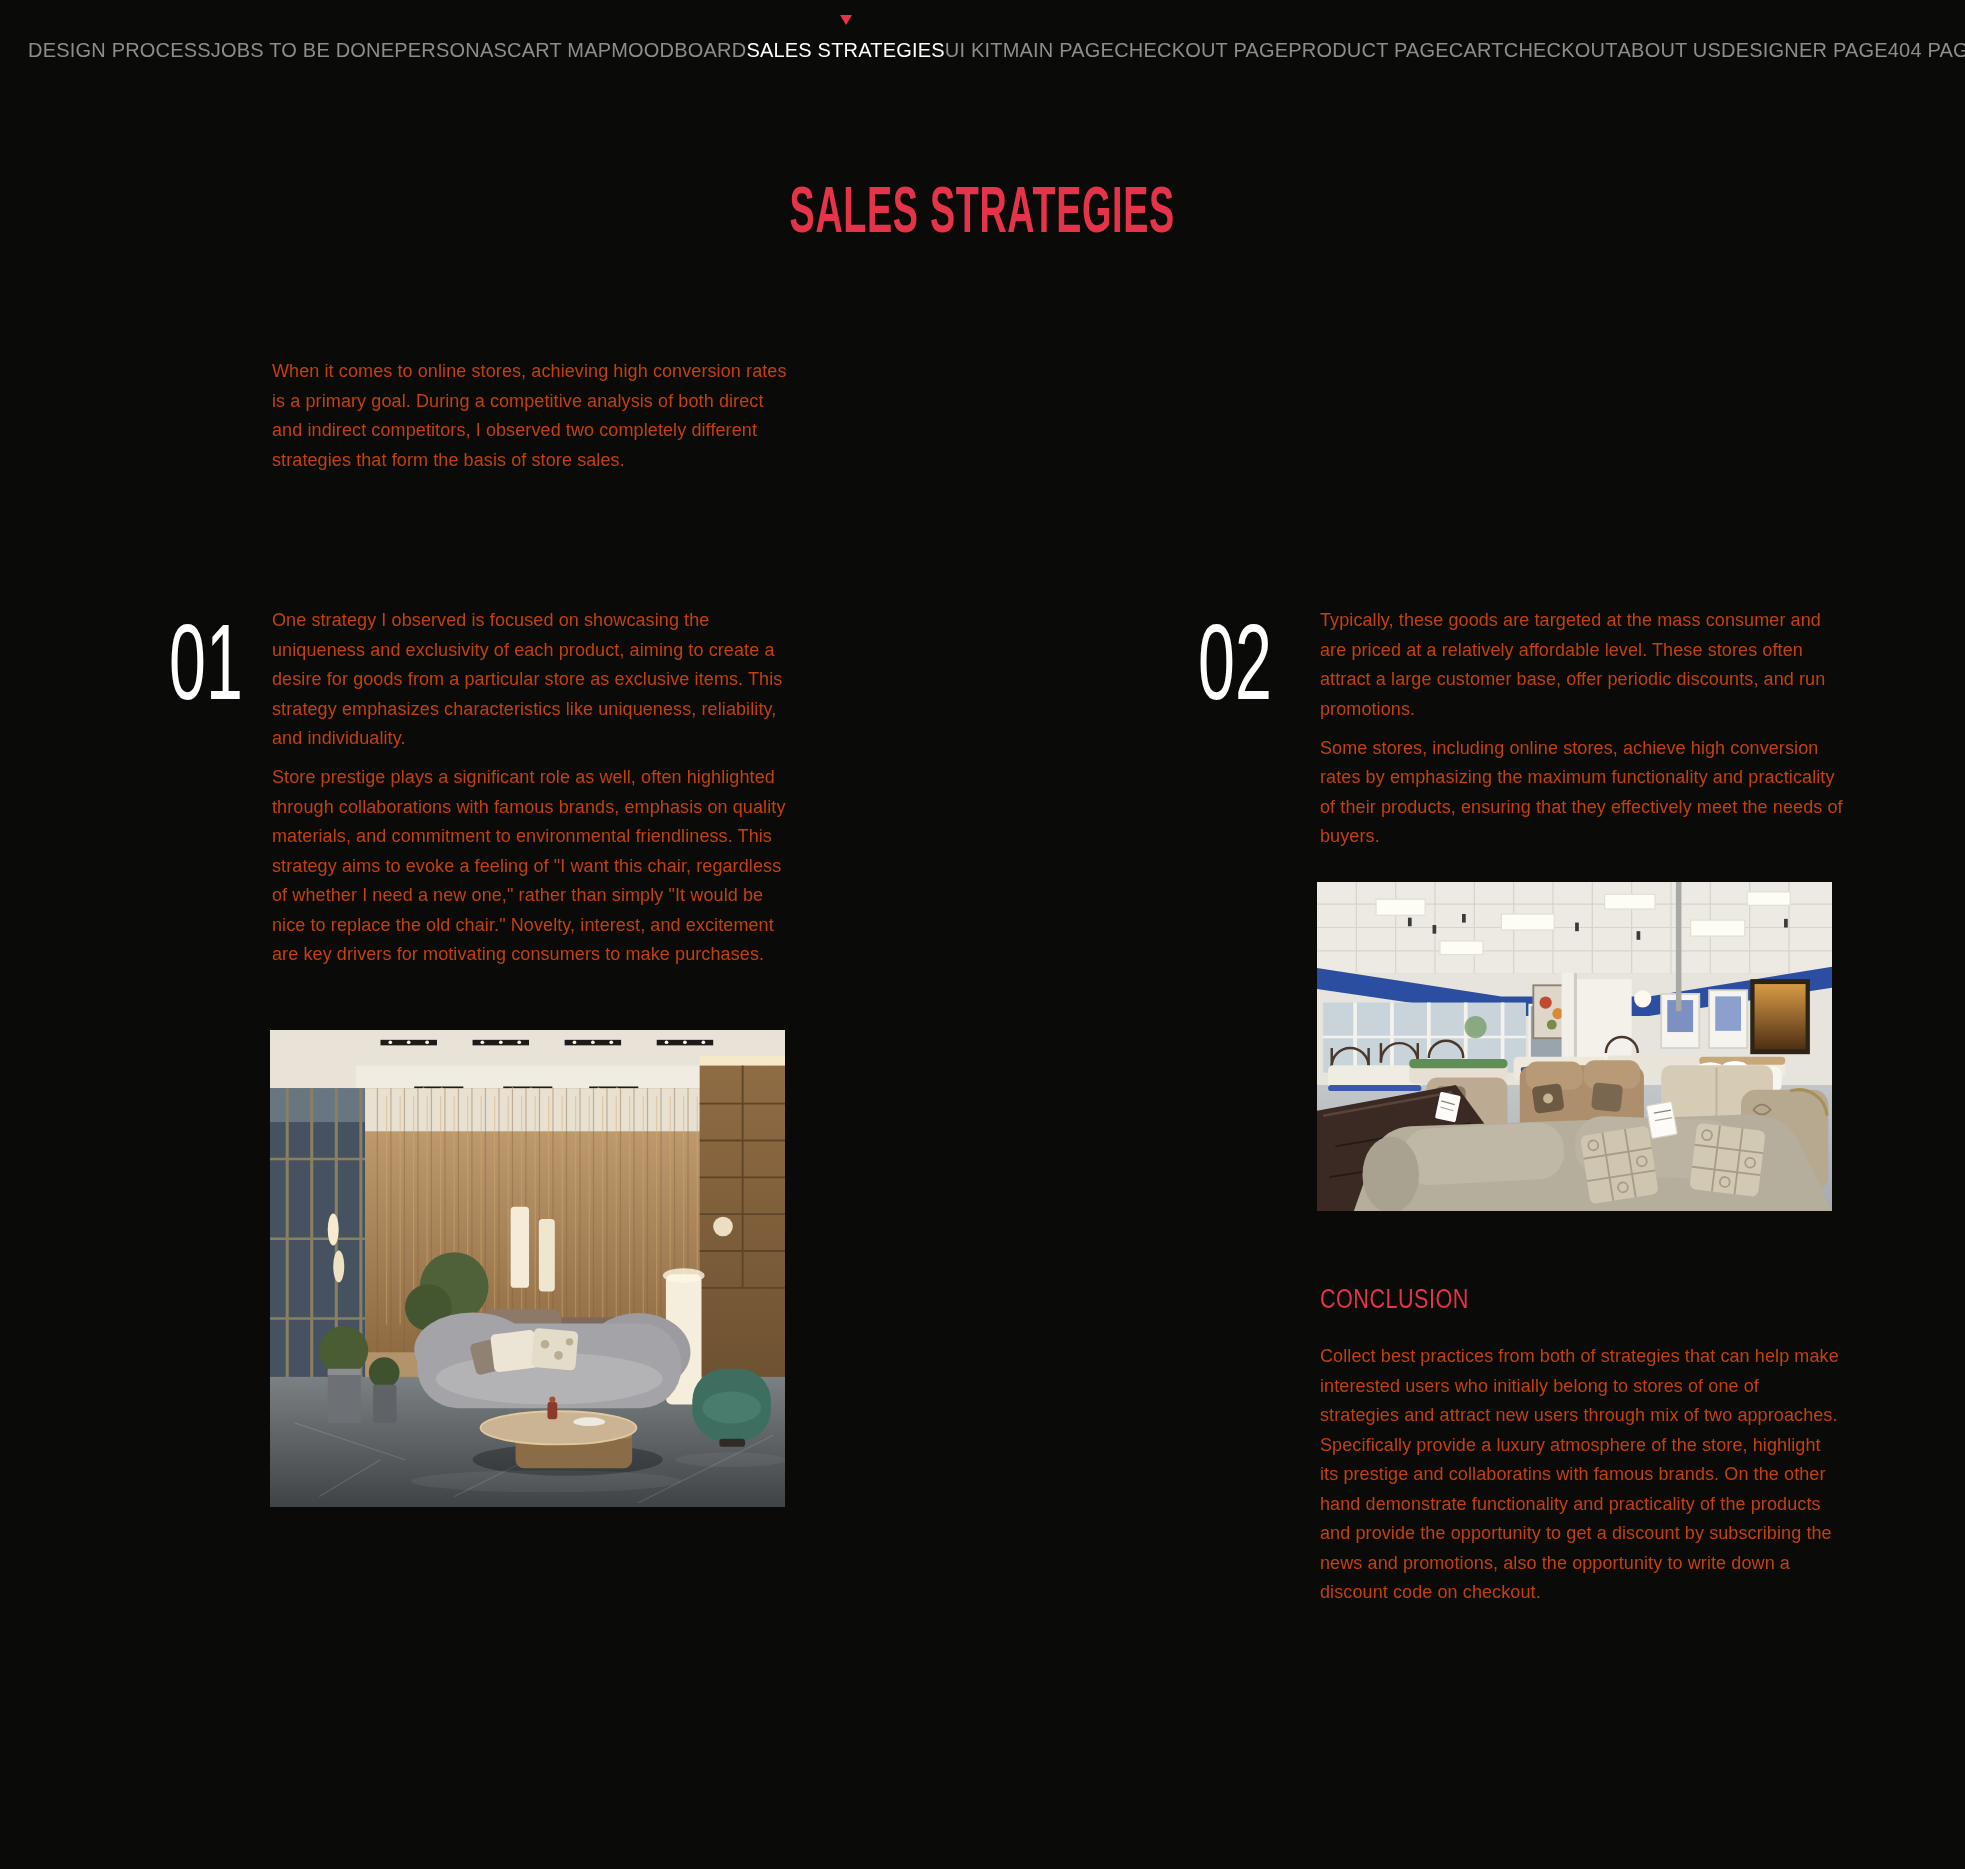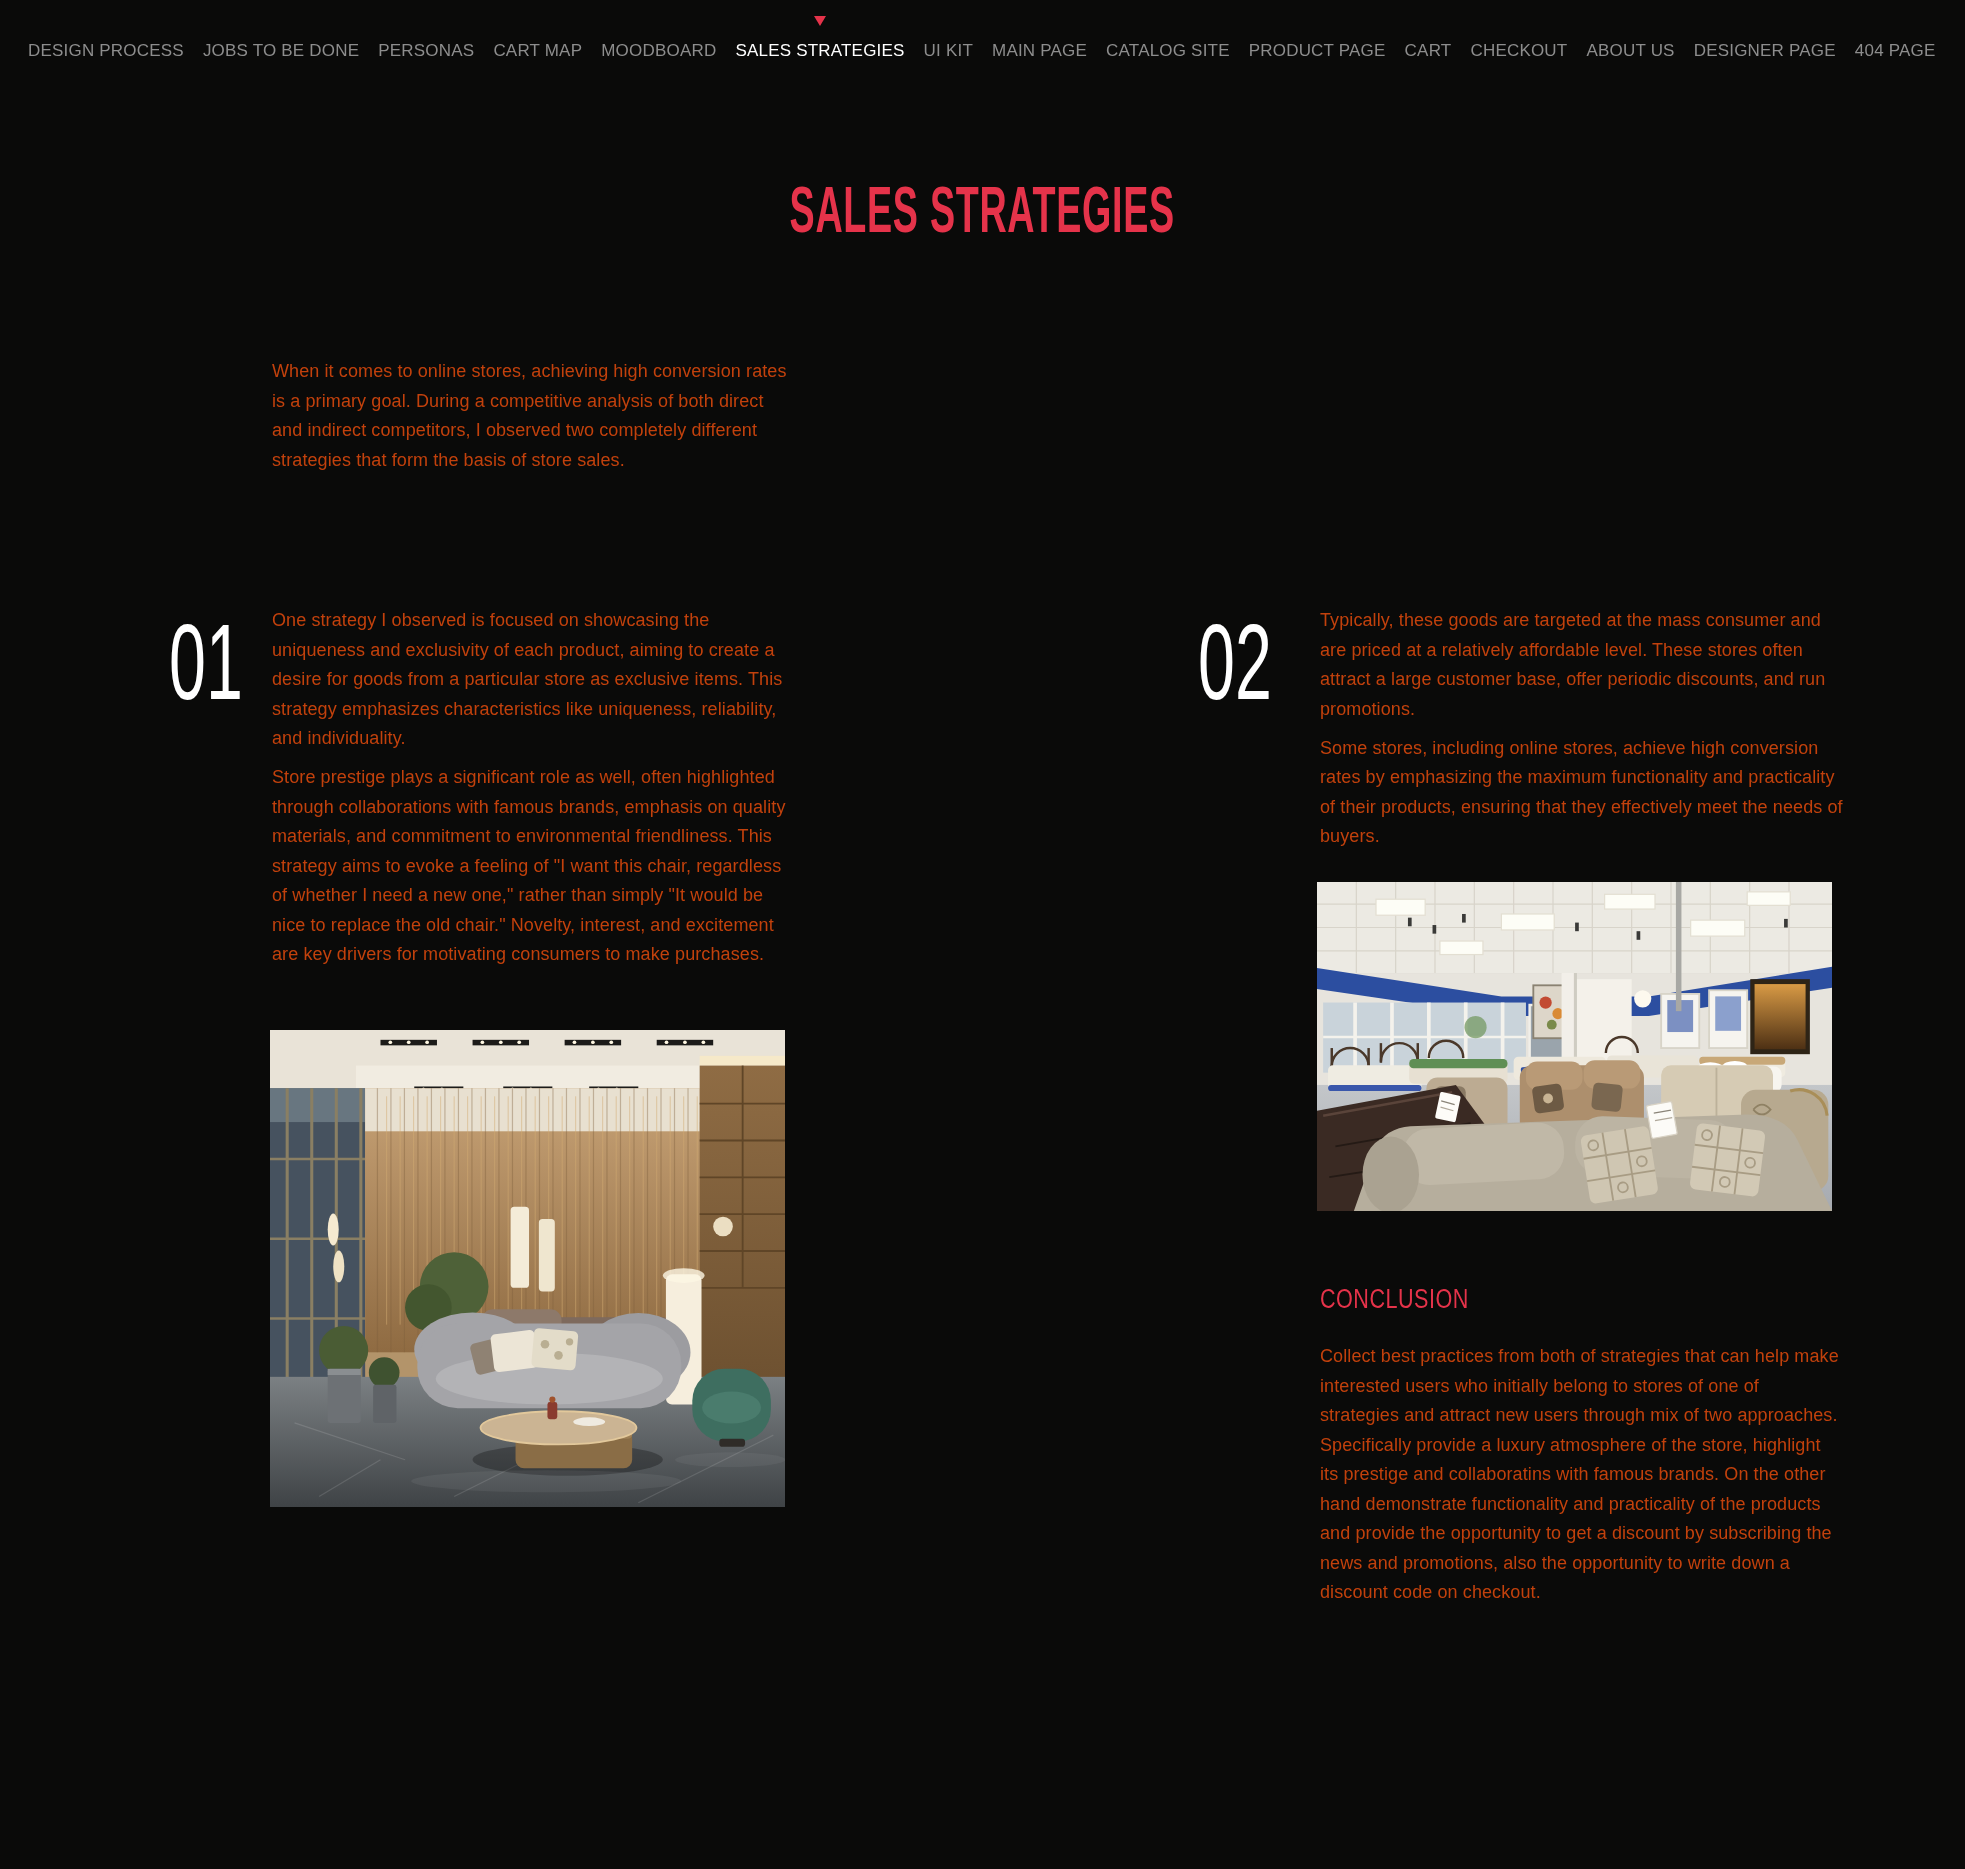--- a/index.html
+++ b/index.html
@@ -7,21 +7,21 @@
     position:relative;width:1965px;height:1870px;background:#0a0a09;overflow:hidden;
     font-family:"Liberation Sans",sans-serif;color:#f2f1ef;
     -webkit-font-smoothing:antialiased;
   }
   
   .nav{
     position:absolute;left:28px;right:29.5px;top:36px;height:29.5px;
     display:flex;justify-content:space-between;align-items:center;
   }
   .nav-item{
-    position:relative;font-size:17px;letter-spacing:0.2px;color:#8d8d8d;
+    position:relative;font-size:20px;letter-spacing:0.2px;color:#8d8d8d;
     white-space:nowrap;cursor:pointer;
   }
   .nav-item.active{color:#ffffff;}
   .tri{
     position:absolute;left:50%;top:-24.6px;margin-left:-6.1px;width:0;height:0;
     border-left:6.1px solid transparent;border-right:6.1px solid transparent;
     border-top:10.4px solid #e5334a;
   }
   
   .title-wrap{position:absolute;left:0;top:177px;width:100%;text-align:center;}
@@ -67,21 +67,21 @@
     <div class="nav-item"><span>JOBS TO BE DONE</span></div>
     <div class="nav-item"><span>PERSONAS</span></div>
     <div class="nav-item"><span>CART MAP</span></div>
     <div class="nav-item"><span>MOODBOARD</span></div>
     <div class="nav-item active">
       <span class="tri"></span>
       <span>SALES STRATEGIES</span>
     </div>
     <div class="nav-item"><span>UI KIT</span></div>
     <div class="nav-item"><span>MAIN PAGE</span></div>
-    <div class="nav-item"><span>CATALOG SITE</span></div>
+    <div class="nav-item"><span>CHECKOUT PAGE</span></div>
     <div class="nav-item"><span>PRODUCT PAGE</span></div>
     <div class="nav-item"><span>CART</span></div>
     <div class="nav-item"><span>CHECKOUT</span></div>
     <div class="nav-item"><span>ABOUT US</span></div>
     <div class="nav-item"><span>DESIGNER PAGE</span></div>
     <div class="nav-item"><span>404 PAGE</span></div>
   </nav>
 
   <div class="title-wrap">
     <h1 class="page-title">SALES STRATEGIES</h1>

